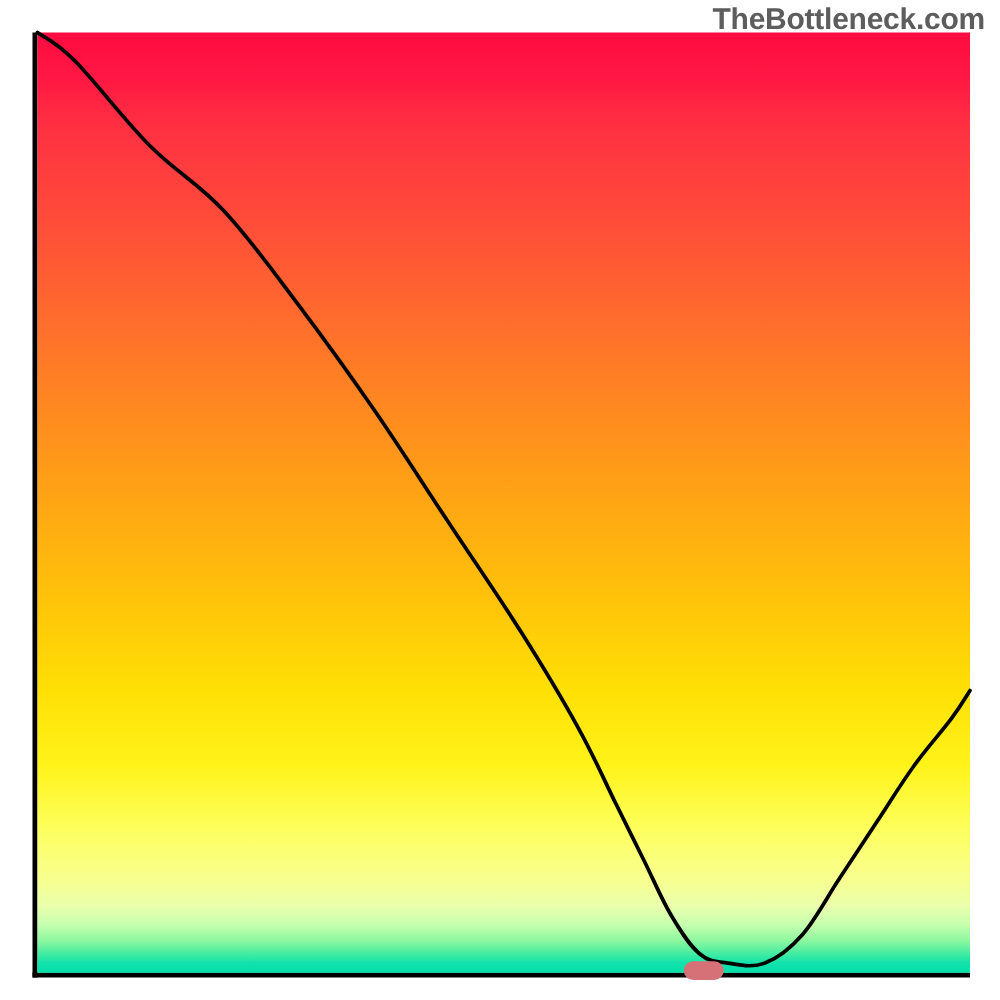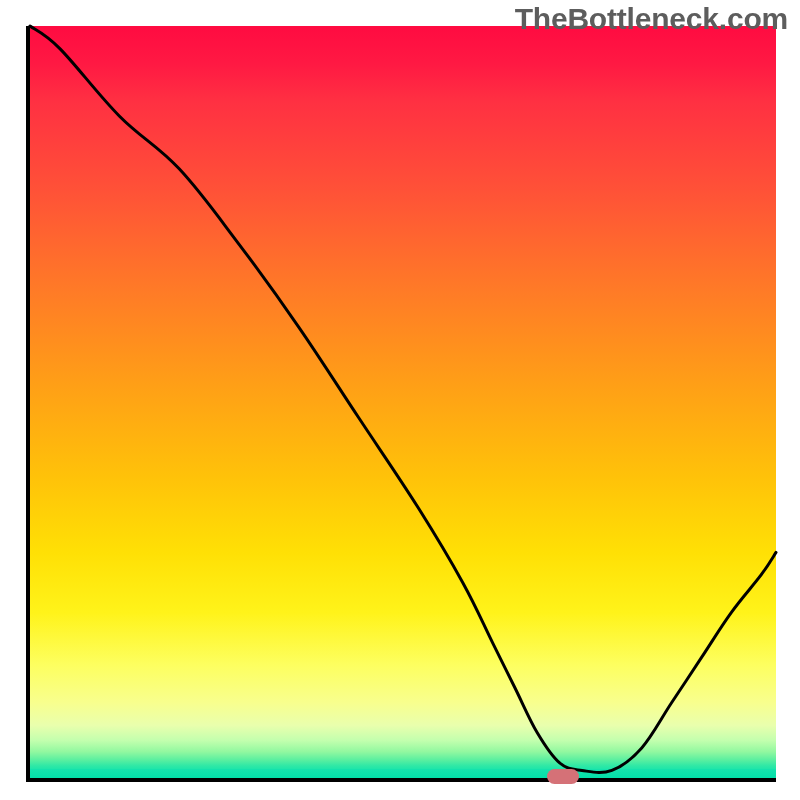--- a/index.html
+++ b/index.html
@@ -9,21 +9,21 @@
     background: #ffffff;
     position: relative;
     font-family: Arial, Helvetica, sans-serif;
     overflow: hidden;
   }
   .watermark {
     position: absolute;
     top: 2px;
     right: 12px;
     color: #5d5d5d;
-    font-size: 30px;
+    font-size: 24px;
     font-weight: 600;
     letter-spacing: -0.2px;
     z-index: 10;
   }
   .chart-area {
     position: absolute;
     left: 26px;
     top: 26px;
     width: 750px;
     height: 756px;

